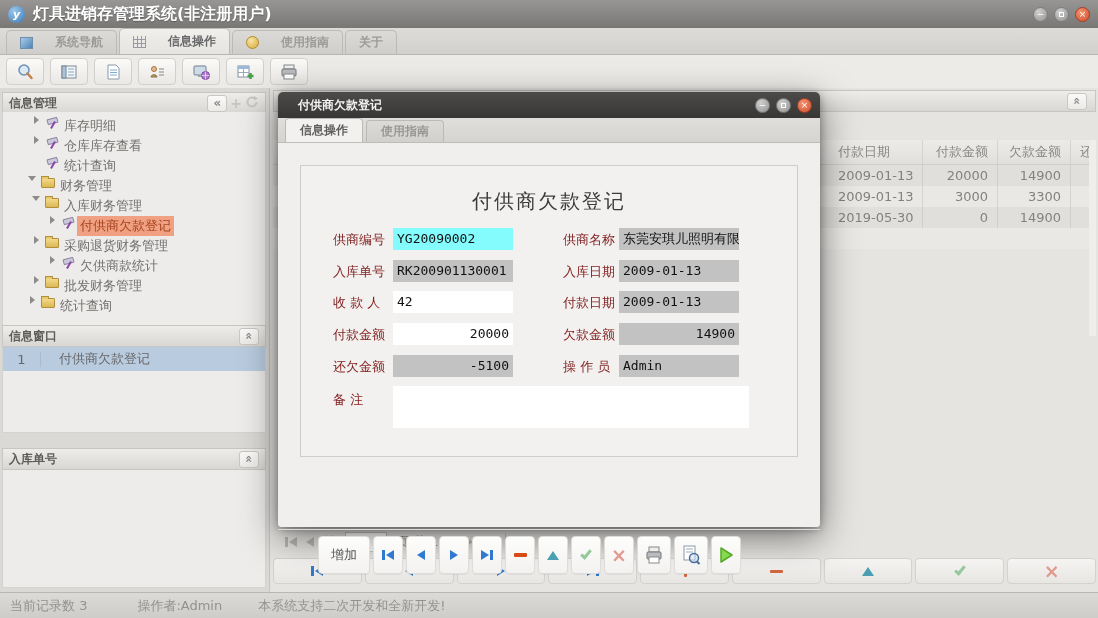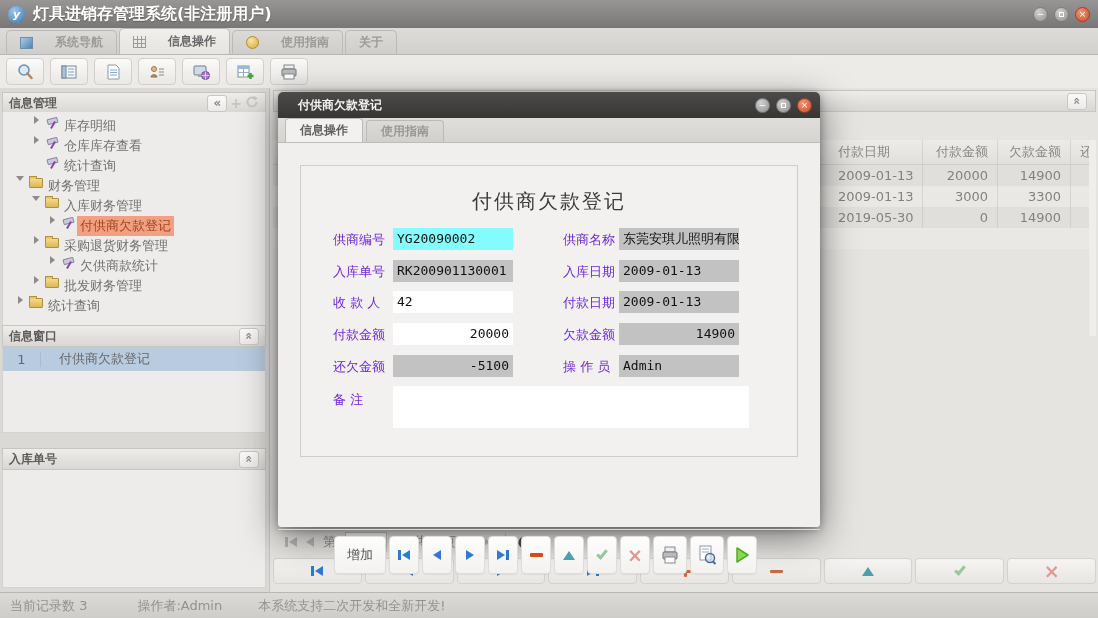--- a/index.html
+++ b/index.html
@@ -34,21 +34,21 @@
 .phead .sp { margin-left:auto; display:flex; gap:3px; align-items:center; }
 .cbtn { width:20px; height:17px; border:1px solid #c9c7c4; border-radius:3px; background:linear-gradient(#fbfaf9,#eceae7); color:#8a8886; display:flex; align-items:center; justify-content:center; font-size:12px; font-weight:bold; cursor:pointer; }
 .cbtn .up { display:inline-block; transform:rotate(90deg); }
 .ghost { color:#c7c5c2; font-weight:bold; font-size:14px; }
 .pbody { position:absolute; left:2px; right:3px; background:#edecea; border:1px solid #d5d3d0; border-top:none; }
 
 .tree { padding-top:4px; }
 .titem { height:20px; display:flex; align-items:flex-start; font-size:13px; color:#70706e; cursor:pointer; white-space:nowrap; }
 .titem .aw { width:14px; display:flex; justify-content:center; flex:0 0 14px; }
 .titem .icw { width:18px; display:flex; justify-content:center; flex:0 0 18px; }
-.lvl0 { padding-left:10px; } .lvl1 { padding-left:26px; } .lvl2 { padding-left:42px; }
+.lvl0 { padding-left:22px; } .lvl1 { padding-left:26px; } .lvl2 { padding-left:42px; }
 .exc { width:0; height:0; border-top:4px solid transparent; border-bottom:4px solid transparent; border-left:5px solid #8e8c8a; }
 .exe { width:0; height:0; border-left:4px solid transparent; border-right:4px solid transparent; border-top:5px solid #8e8c8a; }
 .tlabel { padding:1px 3px; }
 .tlabel.sel { background:#f0a183; color:#a8431d; }
 .folder { width:14px; height:10px; background:linear-gradient(#f2d98a,#ddb854); border:1px solid #b09038; border-radius:1px; position:relative; margin-top:2px; }
 .folder::before { content:""; position:absolute; top:-3px; left:-1px; width:6px; height:2px; background:#e8c96a; border:1px solid #b09038; border-bottom:none; }
 .tool { position:relative; width:15px; height:14px; }
 .tool::before { content:""; position:absolute; left:2px; top:2px; width:9px; height:4px; background:#ccc9da; border:1px solid #8a87a0; transform:rotate(-15deg); border-radius:1px; }
 .tool::after { content:""; position:absolute; left:7px; top:5px; width:2px; height:8px; background:#8e44ad; transform:rotate(30deg); }
 
@@ -105,31 +105,31 @@
 .dialog { position:absolute; left:278px; top:92px; width:542px; height:435px; z-index:10; border-radius:5px 5px 4px 4px; box-shadow:0 10px 36px rgba(0,0,0,.5), 0 2px 8px rgba(0,0,0,.35); background:#f0efed; }
 .dtitle { position:absolute; top:0; left:0; right:0; height:26px; background:linear-gradient(#4c4b4a,#373635); border-radius:5px 5px 0 0; display:flex; align-items:center; padding:0 8px 0 20px; }
 .dtitle .t { color:#f2f2f0; font-weight:bold; font-size:12px; }
 .dtabs { position:absolute; top:26px; left:0; right:0; height:25px; background:linear-gradient(#e0deda,#d6d4d1); border-bottom:1px solid #bebcb9; display:flex; align-items:flex-end; padding-left:7px; }
 .dtab { height:22px; padding:0 14px; display:flex; align-items:center; border:1px solid #bcbab7; border-bottom:none; border-radius:4px 4px 0 0; font-weight:bold; color:#9a9896; background:linear-gradient(#dcdad7,#d2d0cd); margin-right:3px; cursor:pointer; }
 .dtab.active { background:#f2f1ef; color:#5f5f5d; height:24px; }
 .dbody { position:absolute; top:51px; left:0; right:0; bottom:0; background:#f0efed; border-radius:0 0 4px 4px; }
 .fpanel { position:absolute; left:22px; top:22px; width:498px; height:292px; background:#f2f1ef; border:1px solid #cfcdca; }
 .fheading { position:absolute; top:22px; left:0; right:0; text-align:center; font-size:20px; letter-spacing:2px; color:#3b3b3b; }
 .frow { position:absolute; left:0; right:0; height:22px; }
-.flabel { position:absolute; top:3px; font-size:13px; color:#6d28d9; white-space:pre; }
+.flabel { position:absolute; top:3px; font-size:13px; color:#7f1d1d; white-space:pre; }
 .fl1 { left:32px; } .fl2 { left:262px; }
 .finput { position:absolute; height:22px; line-height:22px; width:120px; font-family:"DejaVu Sans Mono", monospace; font-size:13px; color:#111; padding:0 4px; white-space:nowrap; overflow:hidden; }
 .fi1 { left:92px; } .fi2 { left:318px; }
 .finput.cyan { background:#84fbfc; }
 .finput.gray { background:#c2c2c2; }
 .finput.white { background:#ffffff; }
 .finput.ra { text-align:right; }
 .fnote { position:absolute; left:92px; top:220px; width:356px; height:42px; background:#fff; }
 .dsep { position:absolute; top:386px; left:0; right:0; height:1px; background:#dbd9d6; }
-.dtoolbar { position:absolute; top:393px; left:56px; display:flex; gap:3px; }
+.dtoolbar { position:absolute; top:393px; left:40px; display:flex; gap:3px; }
 .dbtn { width:30px; height:38px; border:1px solid #dedcd8; border-radius:4px; background:linear-gradient(#fdfdfc,#f3f2f0); display:flex; align-items:center; justify-content:center; box-shadow:0 1px 1px rgba(0,0,0,.05); cursor:pointer; }
 .dbtn.add { width:52px; font-size:13px; color:#555; }
 .dbtn.w34 { width:34px; }
 </style>
 </head>
 <body>
 
 <div id="app">
 
   <div class="titlebar">

